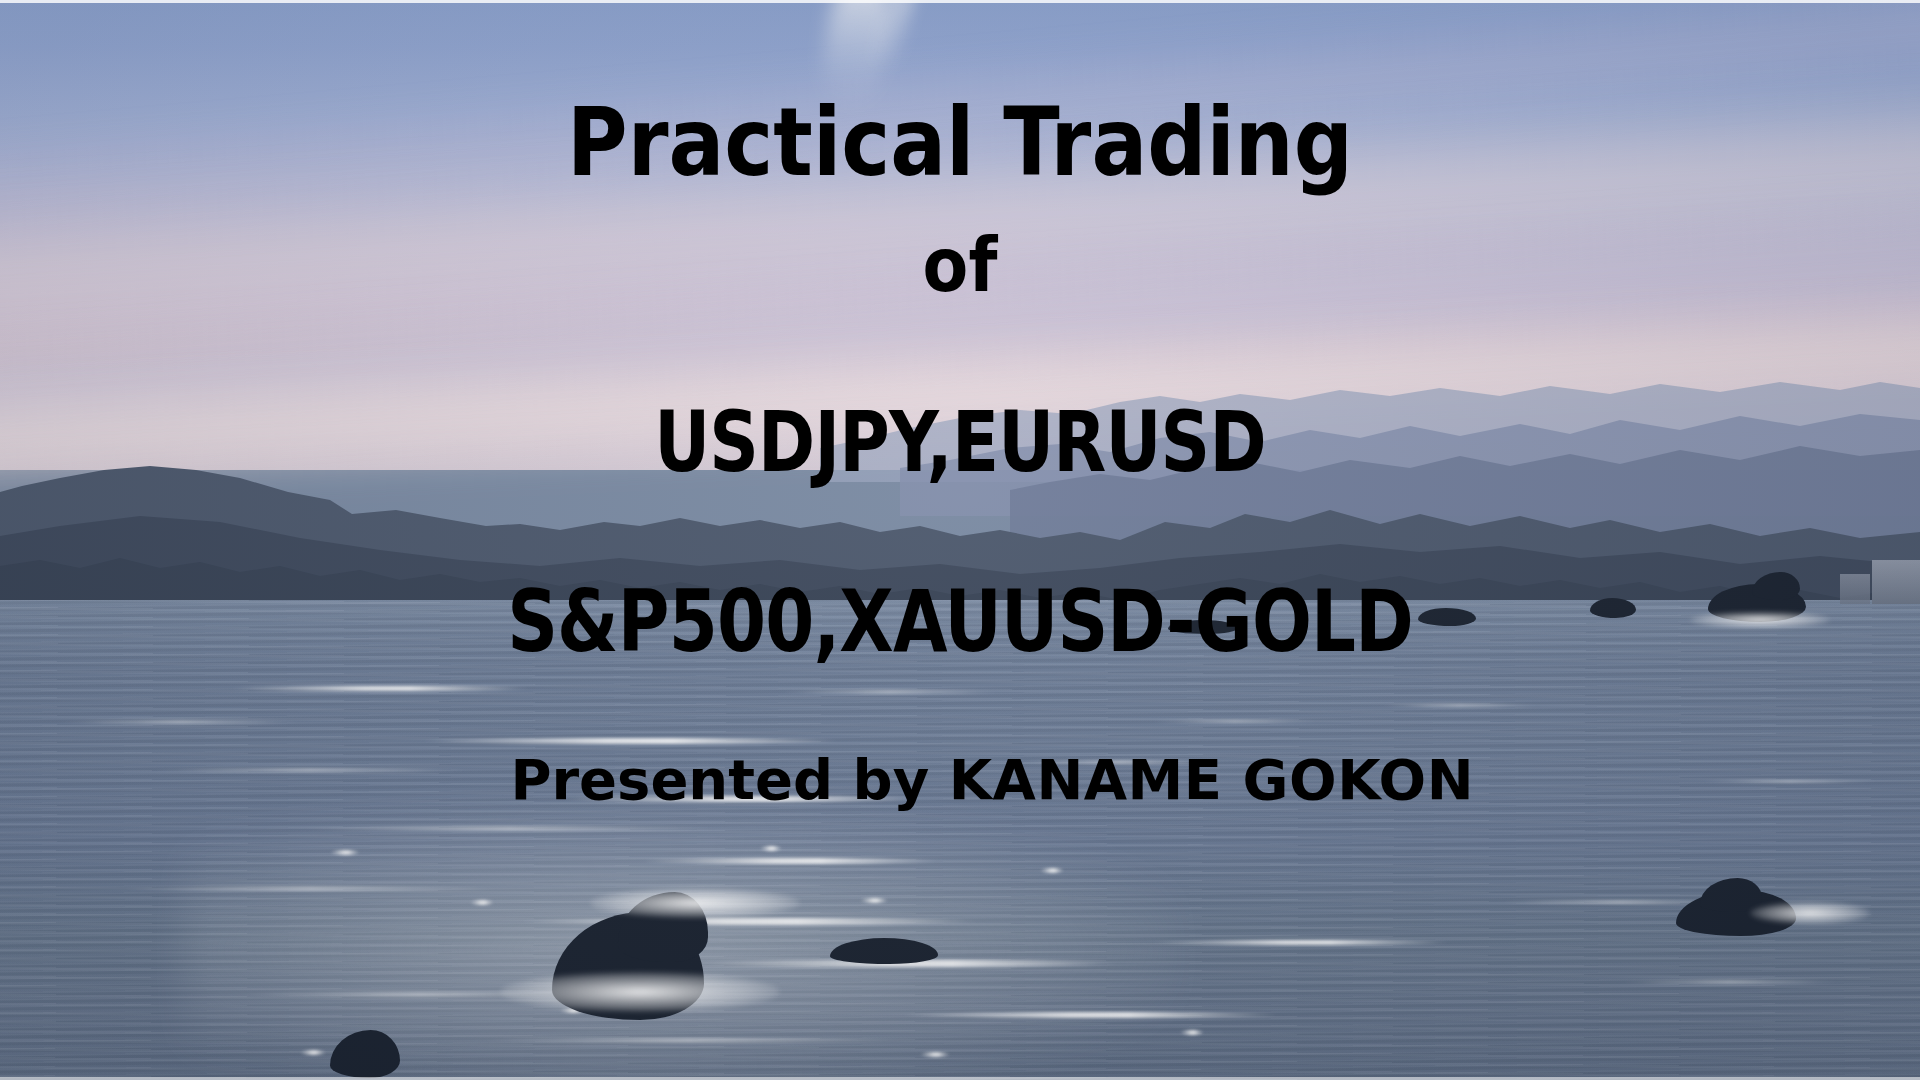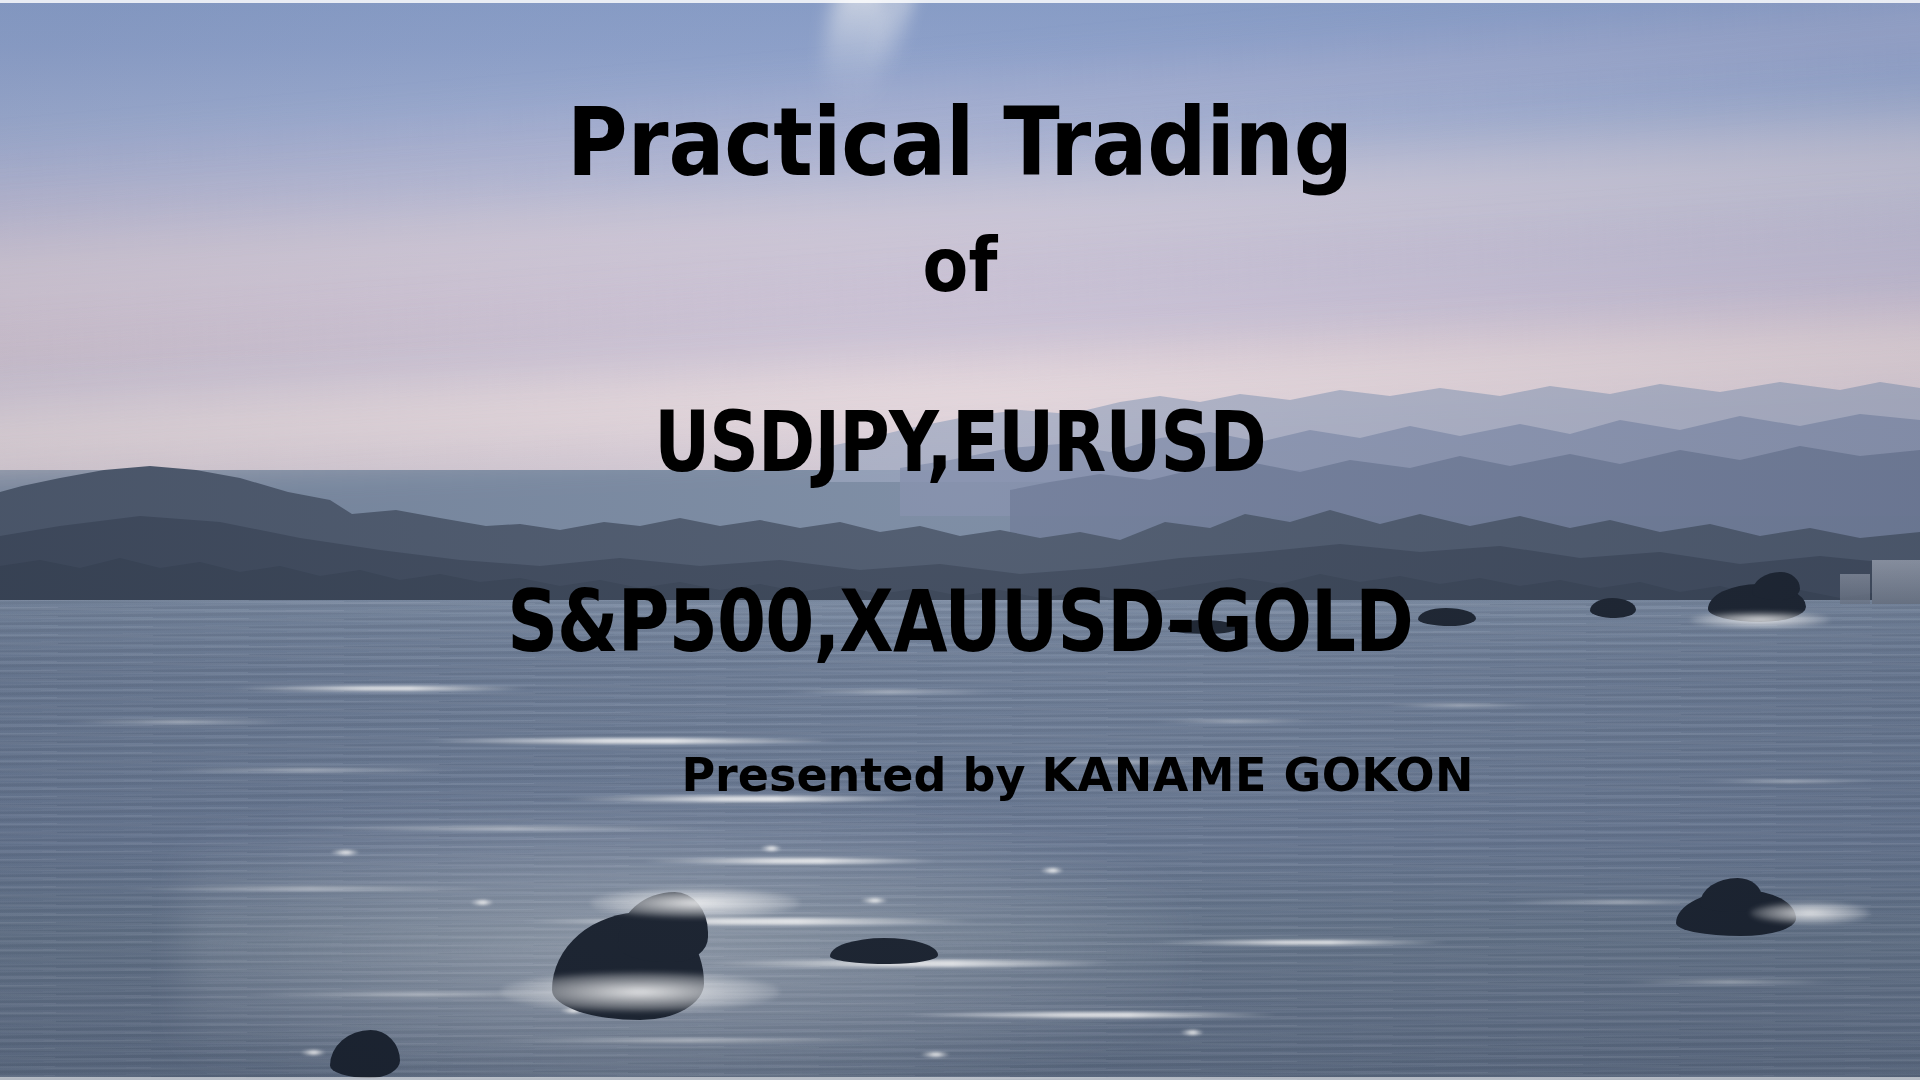--- a/index.html
+++ b/index.html
@@ -253,21 +253,21 @@
     font-family: "DejaVu Sans", sans-serif;
     font-weight: bold;
     transform: scaleX(0.82);
     letter-spacing: -1px;
   }
   #presenter-line {
     left: 0; width: 1520px;
     top: 752px;
     text-align: right;
     padding-right: 46px;
-    font-size: 46px;
+    font-size: 56px;
     font-family: "DejaVu Sans", sans-serif;
     font-weight: bold;
   }
   #presenter-line .byname {
     letter-spacing: 0.5px;
   }
 </style>
 </head>
 <body>
 

